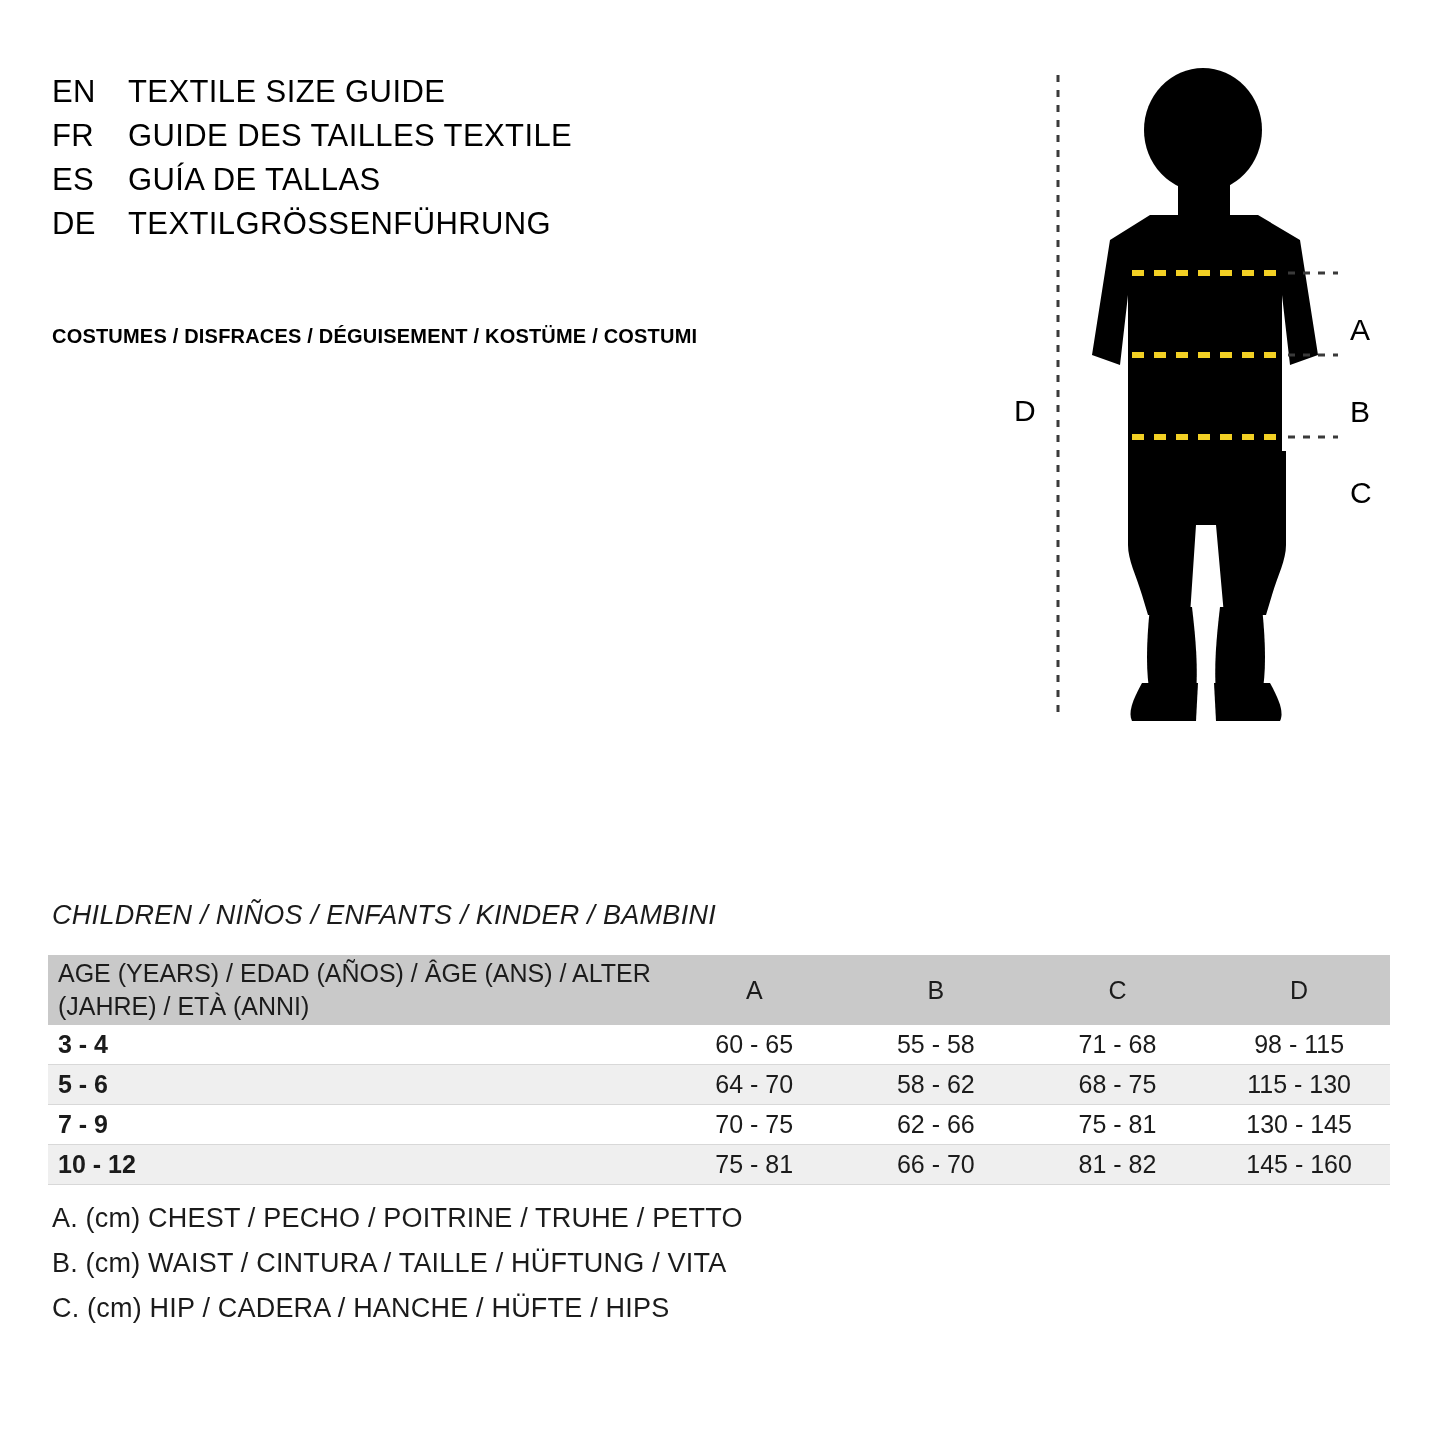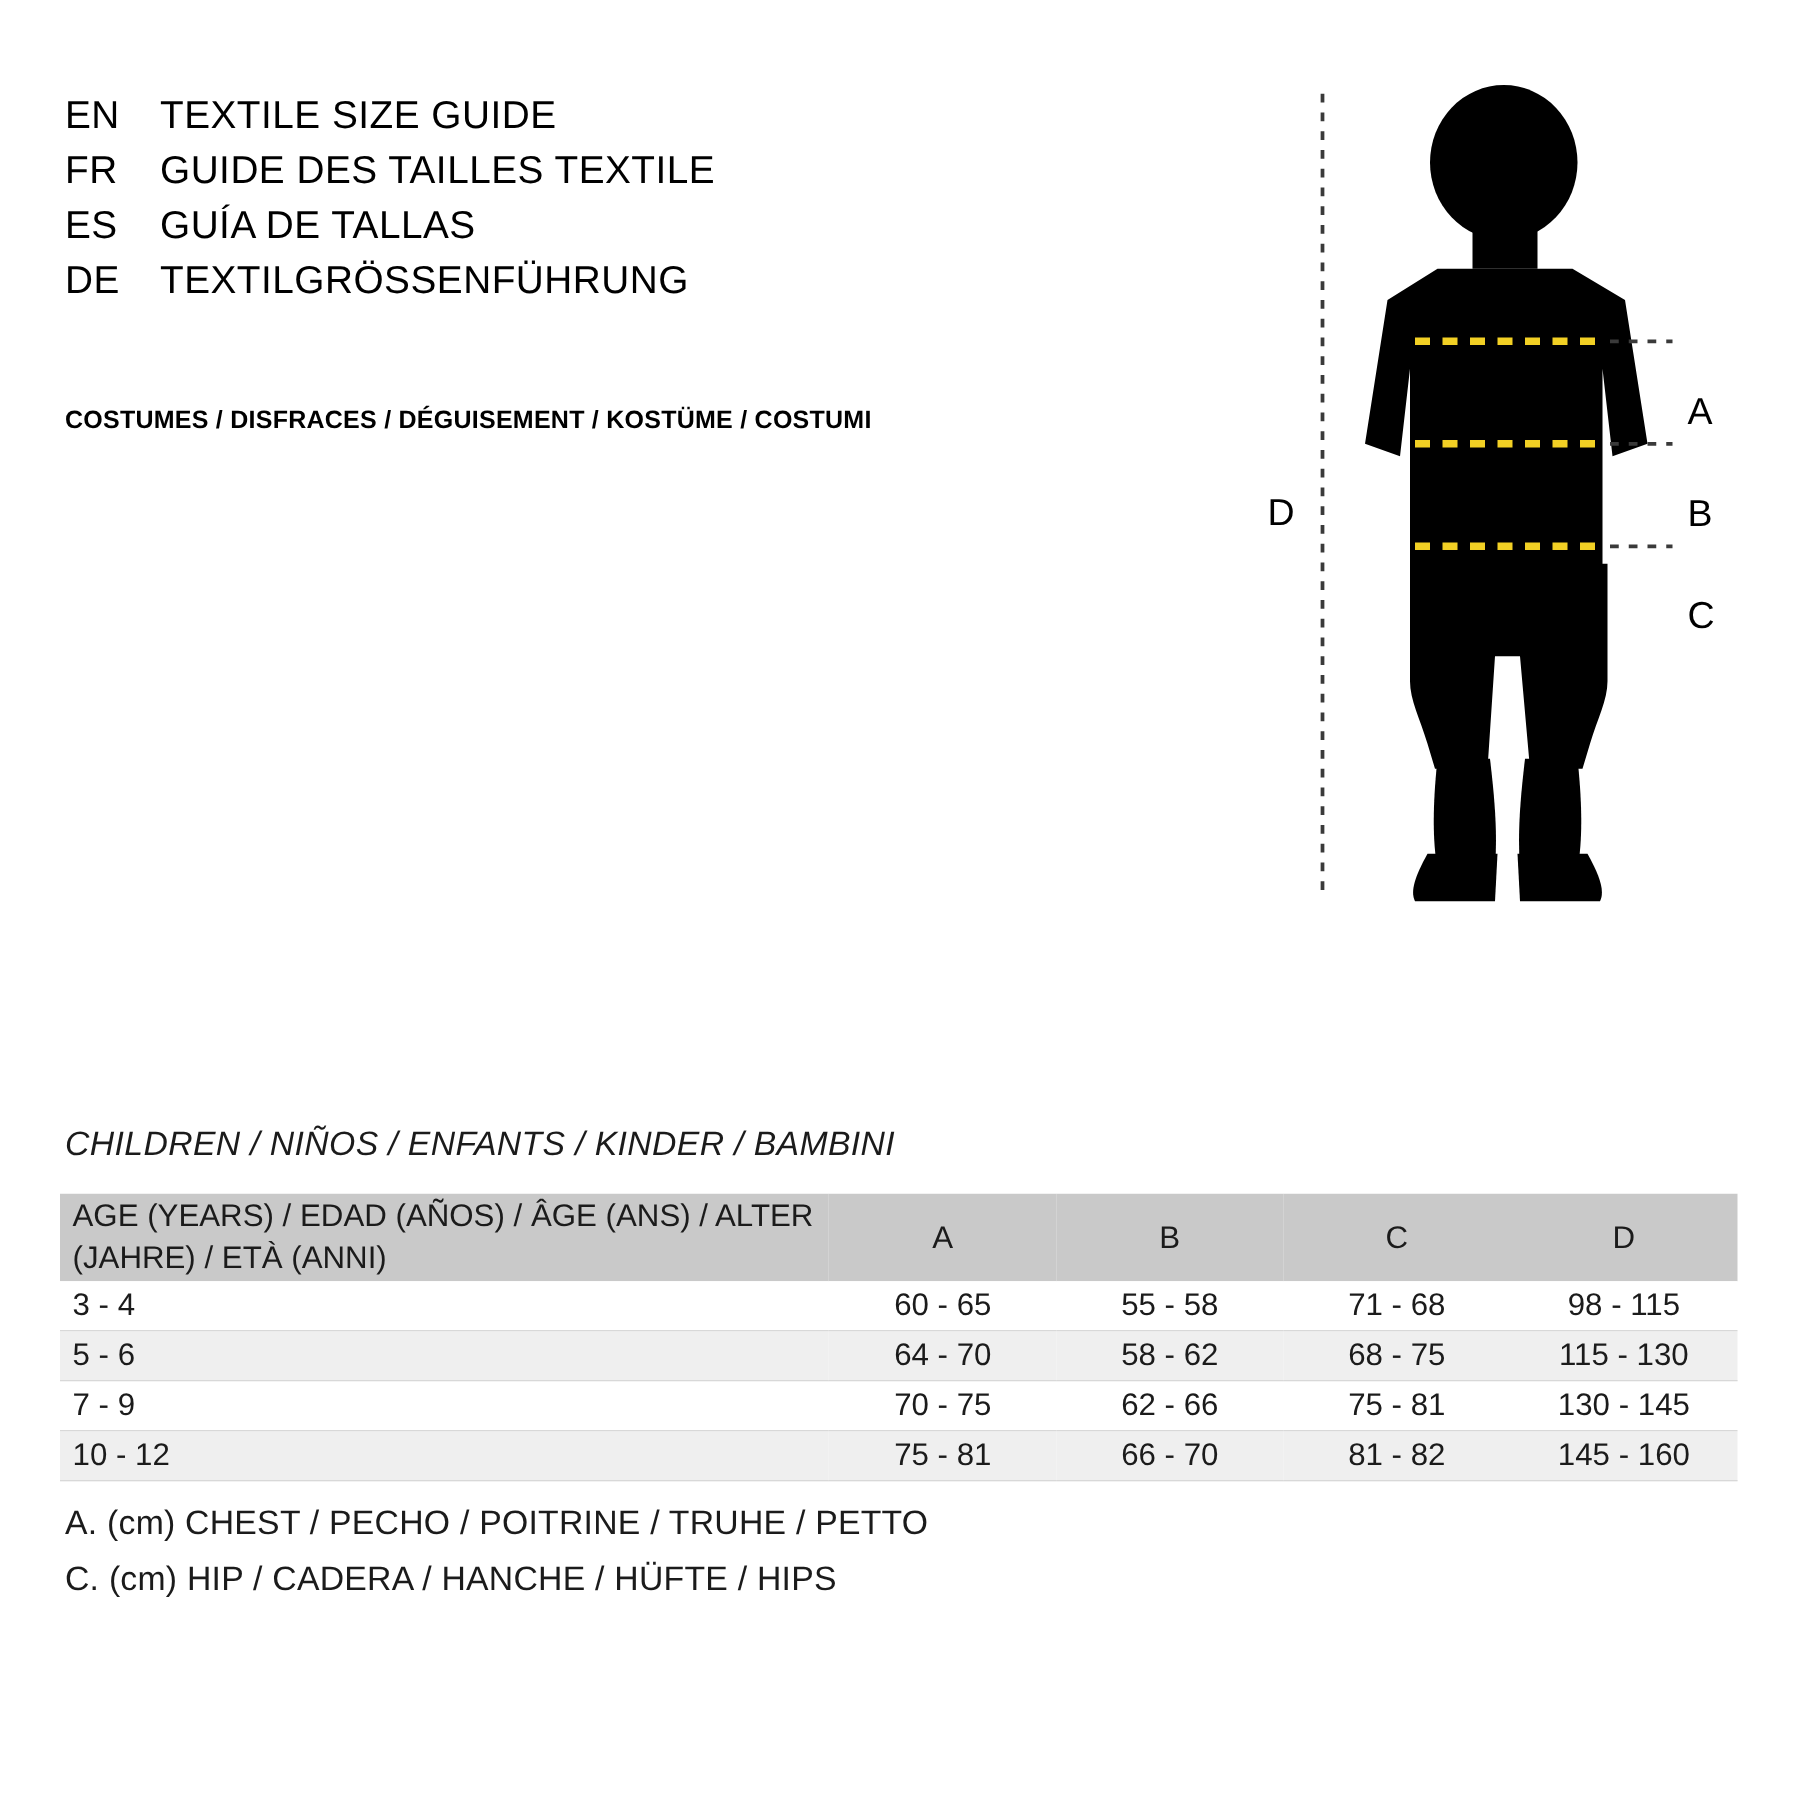--- a/index.html
+++ b/index.html
@@ -107,20 +107,21 @@
   }
   table.size-table thead th.hdr-age {
     text-align: left;
     padding-left: 10px;
     line-height: 33px;
     margin-top: 48px;
   }
   table.size-table tbody td.col-age {
     text-align: left;
     padding-left: 10px;
+    font-weight: bold;
   }
   table.size-table tbody tr:nth-child(odd) {
     background: #ffffff;
   }
   table.size-table tbody tr:nth-child(even) {
     background: #efefef;
   }
   table.size-table tbody td {
     height: 39px;
     border-bottom: 1px solid #d8d8d8;
@@ -245,14 +246,15 @@
       <td>75 - 81</td>
       <td>66 - 70</td>
       <td>81 - 82</td>
       <td>145 - 160</td>
     </tr>
   </tbody>
 </table>
 
 <div class="legend">
   <div class="legend-row">A. (cm) CHEST / PECHO / POITRINE / TRUHE / PETTO</div>
+  <div class="legend-row">B. (cm) WAIST / CINTURA / TAILLE / HÜFTUNG / VITA</div>
   <div class="legend-row">C. (cm) HIP / CADERA / HANCHE / HÜFTE / HIPS</div>
 </div>
 
 </body></html>

